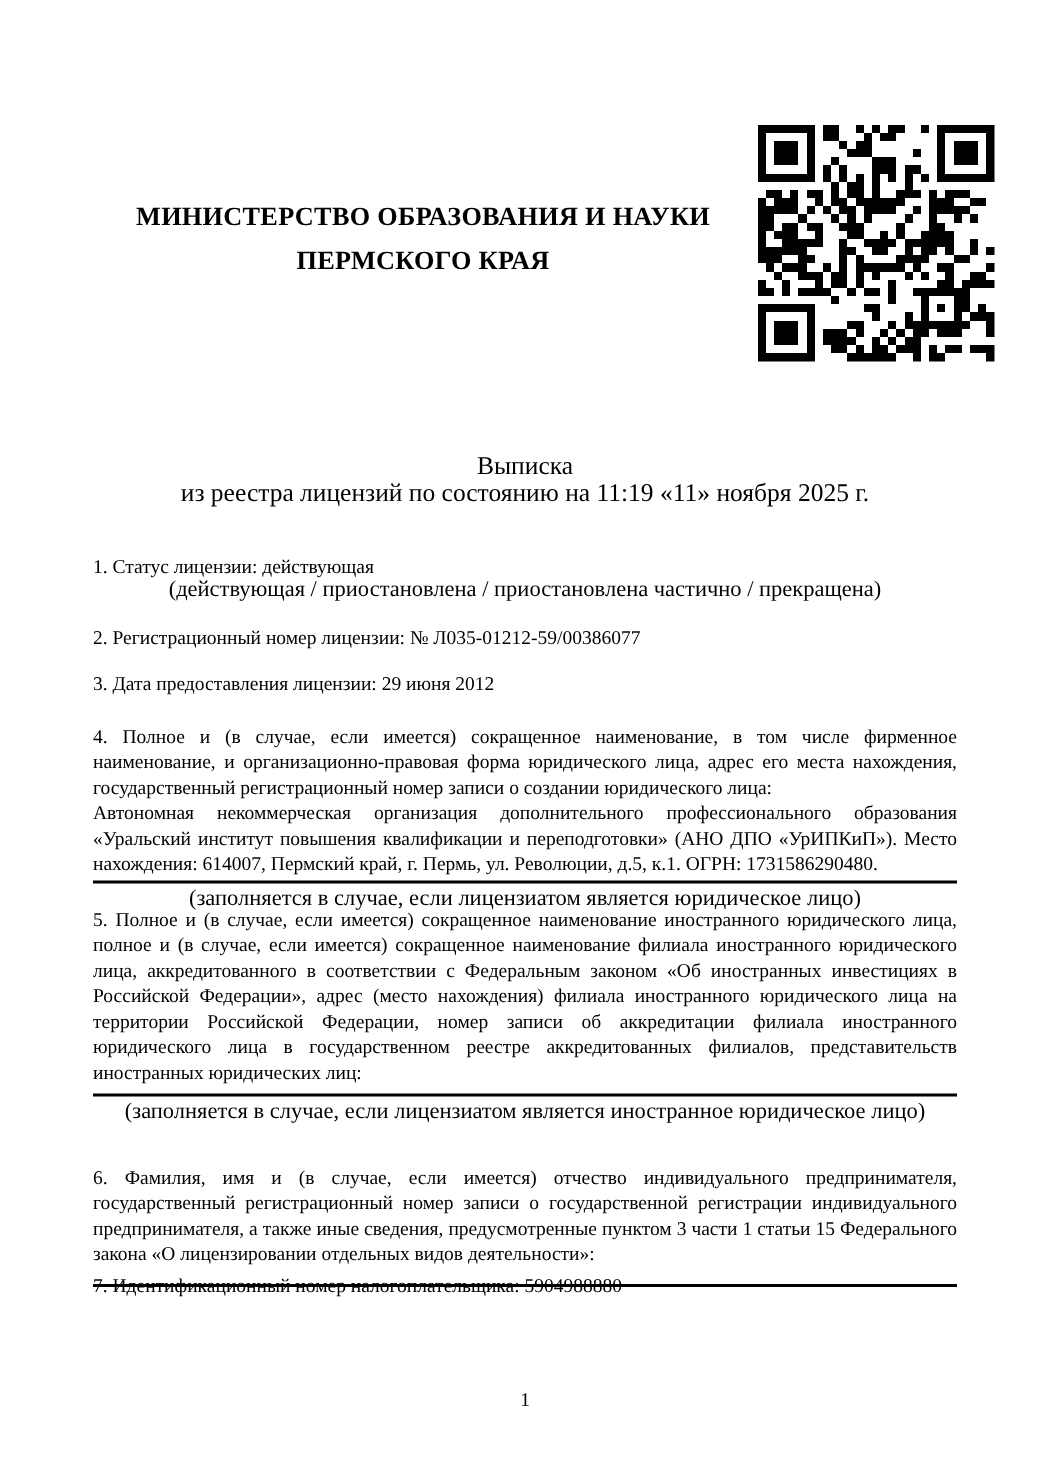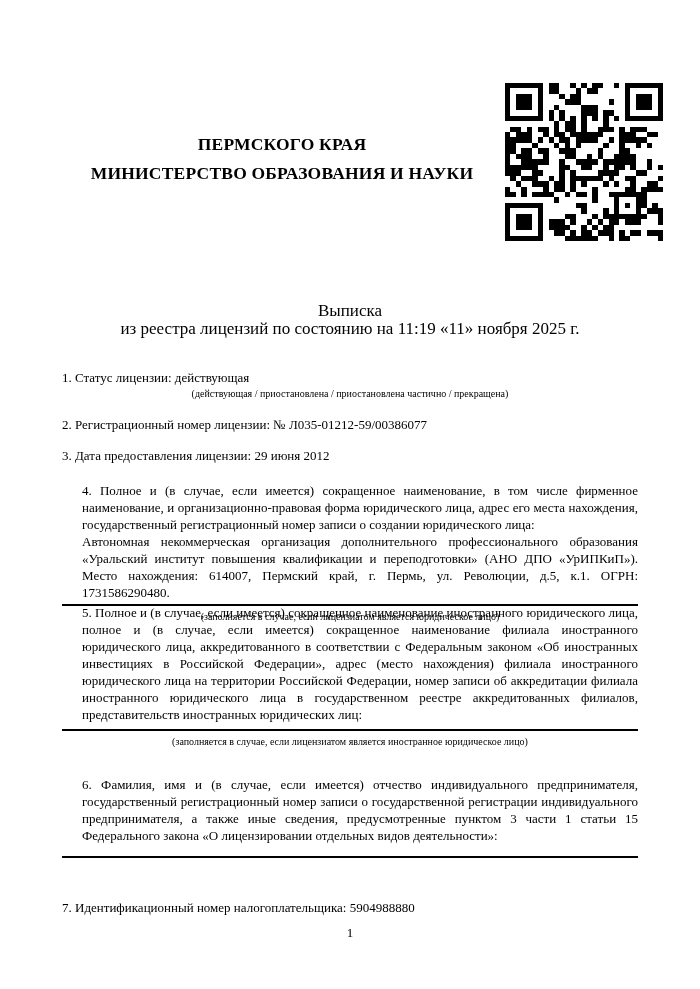--- a/index.html
+++ b/index.html
@@ -43,23 +43,23 @@
     text-align: center;
     font-size: 17px;
     line-height: 17.5px;
   }
   .item {
     position: absolute;
     left: 62px; width: 576px;
     font-size: 13px;
     line-height: 17px;
   }
-  .just { text-align: justify; margin-left: 20px; }
+  .just { text-align: justify; }
   .note {
-    font-size: 10px;
+    font-size: 15px;
     line-height: 13px;
     text-align: center;
   }
   .note-gap { margin-top: 1px; }
   .rule { border-top: 2px solid #000; width: 100%; }
   .rule-tight  { margin-top: 3px; }
   .rule-mid    { margin-top: 6px; }
   .rule-wide   { margin-top: 12px; }
   .after-rule  { margin-top: 4px; }
   .footer {
@@ -68,30 +68,30 @@
     text-align: center;
     font-size: 13px;
     line-height: 17px;
   }
   #item1 { top: 369px; }
   #item2 { top: 416px; }
   #item3 { top: 447px; }
   #item4 { top: 482px; }
   #item5 { top: 604px; }
   #item6 { top: 776px; }
-  #item7 { top: 899px; }
+  #item7 { top: 848px; }
 </style>
 </head>
 <body>
 
 <div class="page">
 
   <div class="header-block">
+    <div class="h-line">МИНИСТЕРСТВО ОБРАЗОВАНИЯ И НАУКИ</div>
     <div class="h-line">ПЕРМСКОГО КРАЯ</div>
-    <div class="h-line">МИНИСТЕРСТВО ОБРАЗОВАНИЯ И НАУКИ</div>
   </div>
 
   <div class="qr-box">
       <svg xmlns="http://www.w3.org/2000/svg" viewBox="0 0 29 29" width="100%" height="100%" shape-rendering="crispEdges">
         <g fill="#000000">
           <rect x="0" y="0" width="1" height="1"></rect>
           <rect x="1" y="0" width="1" height="1"></rect>
           <rect x="2" y="0" width="1" height="1"></rect>
           <rect x="3" y="0" width="1" height="1"></rect>
           <rect x="4" y="0" width="1" height="1"></rect>

